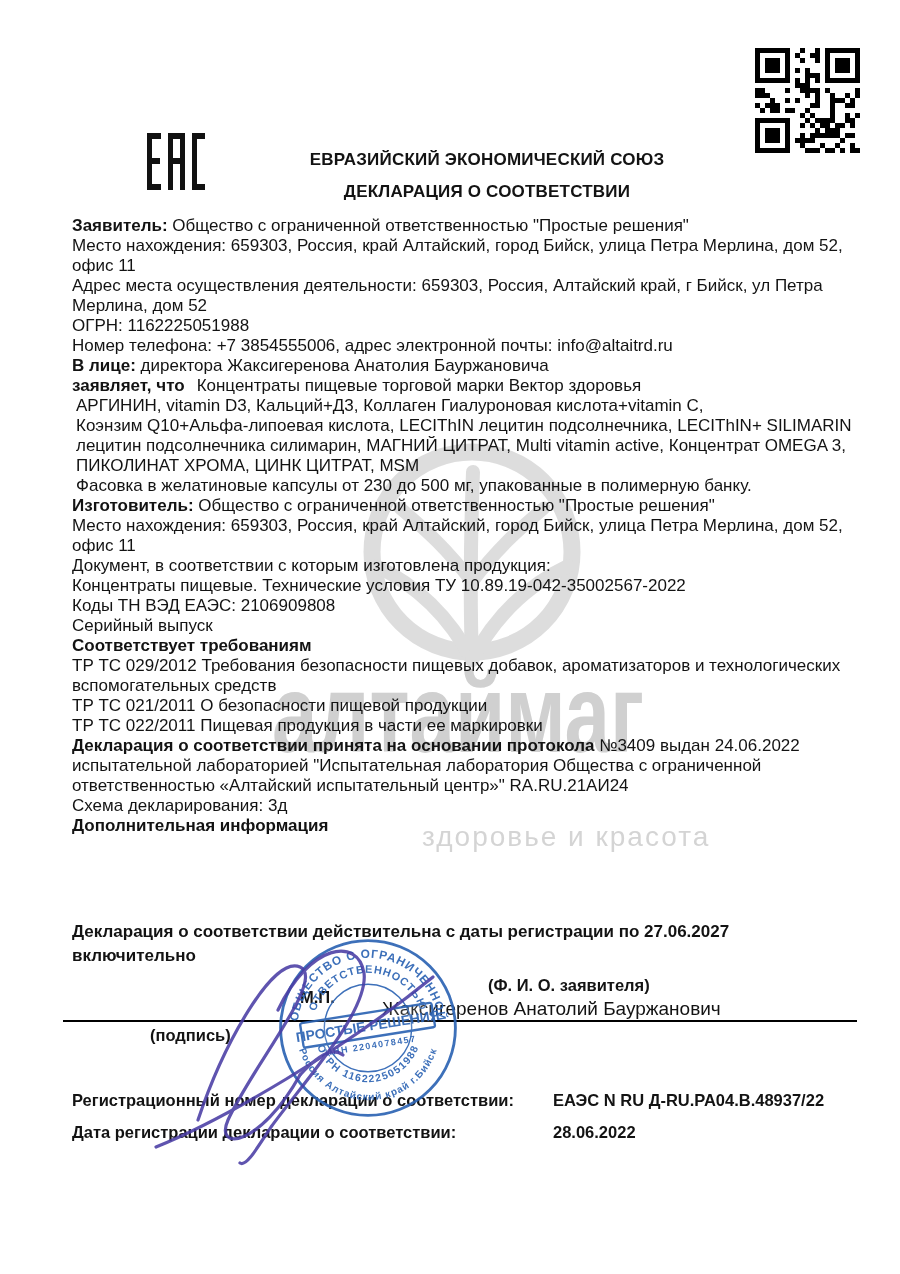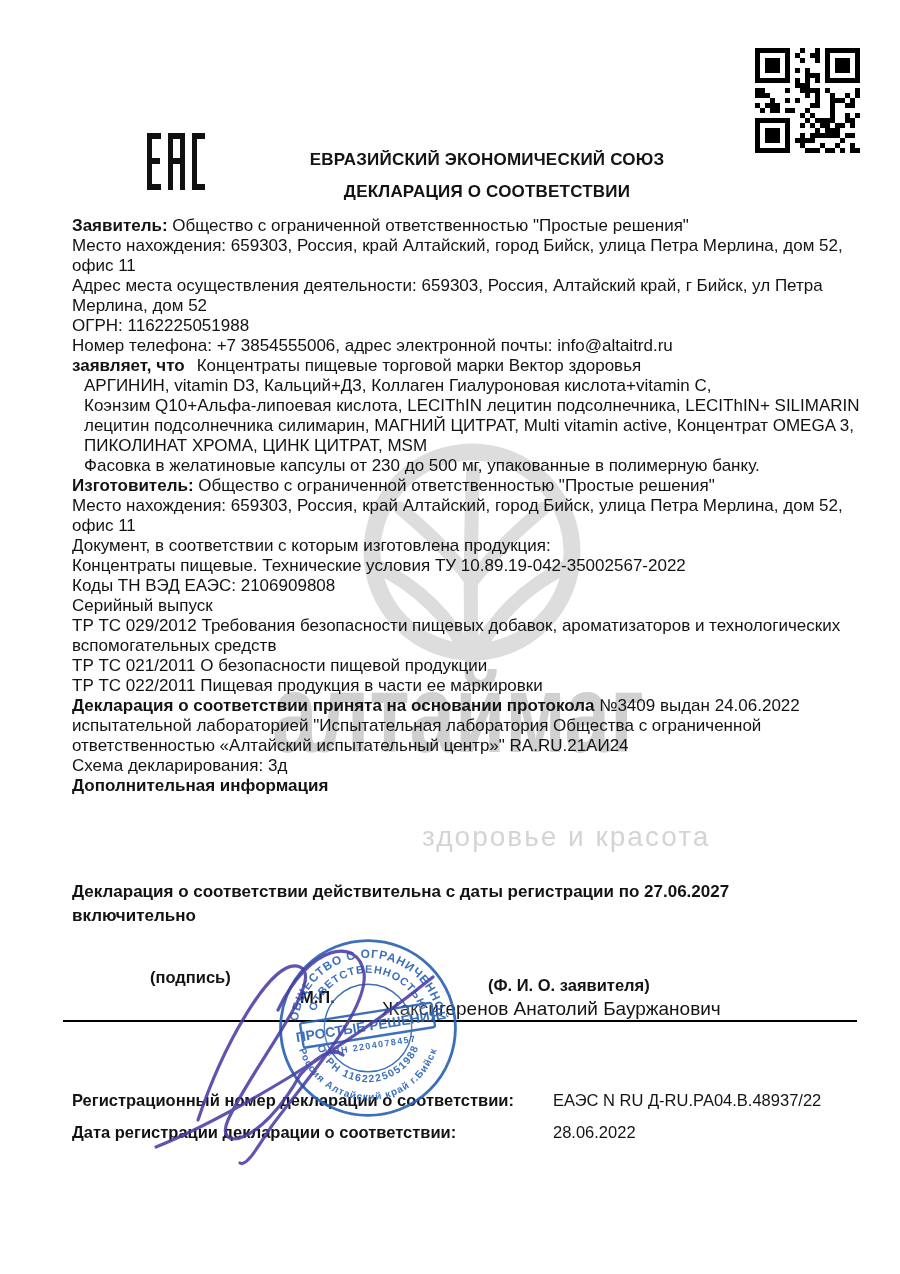--- a/index.html
+++ b/index.html
@@ -13,42 +13,42 @@
   .pre{white-space:pre-line;}
   
   .hdr-line{left:72px;width:830px;text-align:center;font-weight:bold;font-size:17px;letter-spacing:.2px;}
   
   .content{left:72px;top:216px;width:800px;font-size:17px;line-height:20px;}
   .content p{margin:0;}
   .gap10{margin-top:10px;}
   .gap6{margin-top:6px;}
   .gap18{margin-top:18px;}
   .gap66{margin-top:84px;}
-  .decl-products{margin-left:12px;}
+  .decl-products{margin-left:4px;}
   .declares-val{margin-left:12px;text-align:right;}
   .validity{line-height:24px;font-weight:bold;}
   
   .wm-brand{
     left:272px;top:658px;font-size:112px;font-weight:bold;line-height:1;
     color:#c8c8c8;opacity:.85;transform:scaleX(.73);transform-origin:left top;
     z-index:0;white-space:nowrap;
   }
   .wm-tag{left:422px;top:776px;font-size:28px;letter-spacing:2px;color:#d0d0d0;opacity:.9;z-index:0;white-space:nowrap;margin-top:45px;}
   .wm-emblem{left:352px;top:432px;z-index:0;opacity:.55;}
   .layer1{z-index:1;}
   
   .sig-line{left:63px;top:1020px;width:794px;border-top:2px solid #000;height:0;z-index:1;}
   .mp{left:300px;top:988px;font-size:16.5px;font-weight:bold;z-index:1;}
   .sig-name{left:382px;top:998px;font-size:19px;z-index:1;}
   .sig-cap{font-size:16.5px;font-weight:bold;z-index:1;}
   
   .reg{left:72px;top:1090px;width:800px;font-size:16.5px;line-height:20px;z-index:1;}
   .reg-row{display:flex;margin-bottom:12px;}
   .reg-label{width:481px;font-weight:bold;flex:none;}
-  .reg-value{font-weight:normal;}
+  .reg-value{font-weight:bold;}
   .stamp{left:273px;top:933px;z-index:3;opacity:.92;}
   .signature{left:128px;top:915px;z-index:4;opacity:.88;}
   .qr{left:755px;top:48px;z-index:1;}
   .eac{left:147px;top:133px;z-index:1;}
 </style>
 </head>
 <body>
 
 <div class="page">
 
@@ -298,56 +298,58 @@
   <div class="abs content layer1">
 
     <p><span class="b">Заявитель:</span><span> Общество с ограниченной ответственностью "Простые решения"</span></p>
     <div class="pre">Место нахождения: 659303, Россия, край Алтайский, город Бийск, улица Петра Мерлина, дом 52,
 офис 11
 Адрес места осуществления деятельности: 659303, Россия, Алтайский край, г Бийск, ул Петра
 Мерлина, дом 52
 ОГРН: 1162225051988
 Номер телефона: +7 3854555006, адрес электронной почты: info@altaitrd.ru</div>
 
+    <p class="gap10"><span class="b">В лице:</span><span> директора Жаксигеренова Анатолия Бауржановича</span></p>
 
     <p class="gap6"><span class="b">заявляет, что</span><span class="declares-val">Концентраты пищевые торговой марки Вектор здоровья</span></p>
     <div class="pre decl-products">АРГИНИН, vitamin D3, Кальций+Д3, Коллаген Гиалуроновая кислота+vitamin C,
 Коэнзим Q10+Альфа-липоевая кислота, LECIThIN лецитин подсолнечника, LECIThIN+ SILIMARIN
 лецитин подсолнечника силимарин, МАГНИЙ ЦИТРАТ, Multi vitamin active, Концентрат OMEGA 3,
 ПИКОЛИНАТ ХРОМА, ЦИНК ЦИТРАТ, MSM
 Фасовка в желатиновые капсулы от 230 до 500 мг, упакованные в полимерную банку.</div>
 
     <p class="gap18"><span class="b">Изготовитель:</span><span> Общество с ограниченной ответственностью "Простые решения"</span></p>
     <div class="pre">Место нахождения: 659303, Россия, край Алтайский, город Бийск, улица Петра Мерлина, дом 52,
 офис 11
 Документ, в соответствии с которым изготовлена продукция:
 Концентраты пищевые. Технические условия ТУ 10.89.19-042-35002567-2022
 Коды ТН ВЭД ЕАЭС: 2106909808
 Серийный выпуск</div>
 
+    <p class="b">Соответствует требованиям</p>
     <div class="pre">ТР ТС 029/2012 Требования безопасности пищевых добавок, ароматизаторов и технологических
 вспомогательных средств
 ТР ТС 021/2011 О безопасности пищевой продукции
 ТР ТС 022/2011 Пищевая продукция в части ее маркировки</div>
 
     <p><span class="b">Декларация о соответствии принята на основании протокола</span><span> №3409 выдан 24.06.2022</span></p>
     <div class="pre">испытательной лабораторией "Испытательная лаборатория Общества с ограниченной
 ответственностью «Алтайский испытательный центр»" RA.RU.21АИ24
 Схема декларирования: 3д</div>
 
     <p class="b">Дополнительная информация</p>
 
     <div class="pre validity gap66">Декларация о соответствии действительна с даты регистрации по 27.06.2027
 включительно</div>
   </div>
 
   <div class="abs mp">М.П.</div>
   <div class="abs sig-name">Жаксигеренов Анатолий Бауржанович</div>
   <div class="abs sig-line"></div>
-  <div class="abs sig-cap" style="left:150px;top:968px;text-align:right;">(подпись)</div>
+  <div class="abs sig-cap" style="left:150px;top:1026px;text-align:right;">(подпись)</div>
   <div class="abs sig-cap" style="left:488px;top:976px;">(Ф. И. О. заявителя)</div>
 
   <svg class="abs signature" width="340" height="260" viewBox="0 0 340 260">
     <g fill="none" stroke="#4a3da5" stroke-width="3.2" stroke-linecap="round">
       <path d="M70,205 C95,130 145,40 172,52 C198,64 125,150 100,205 C86,237 132,232 172,160"></path>
       <path d="M150,95 C182,28 230,22 236,58 C241,96 175,168 143,212 C128,235 118,252 112,248"></path>
       <path d="M28,232 C95,205 215,135 305,62"></path>
       <path d="M172,160 C190,140 205,132 215,140"></path>
     </g>
   </svg>

